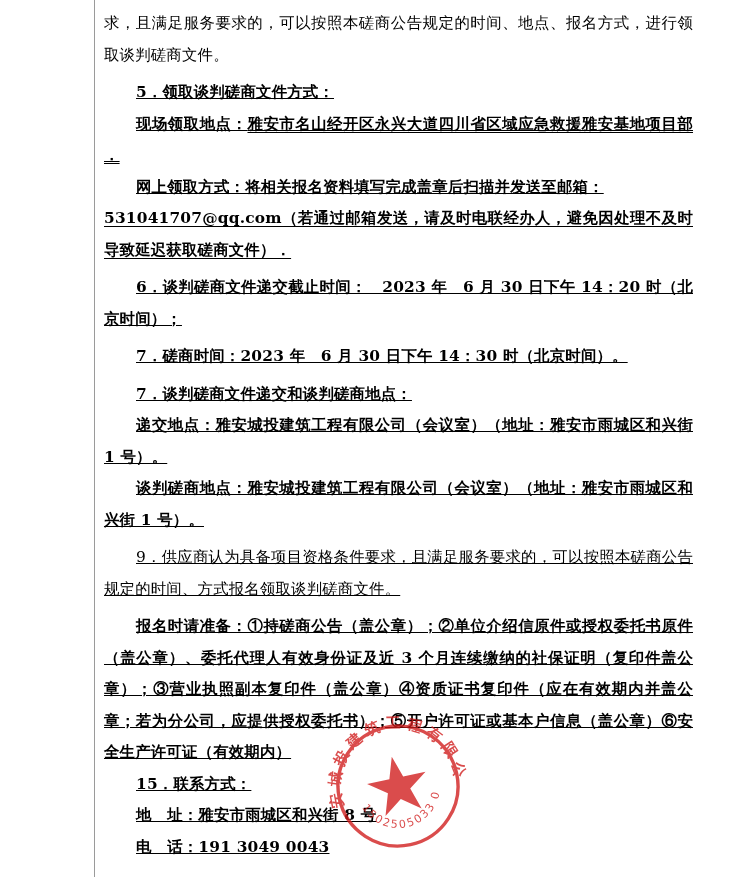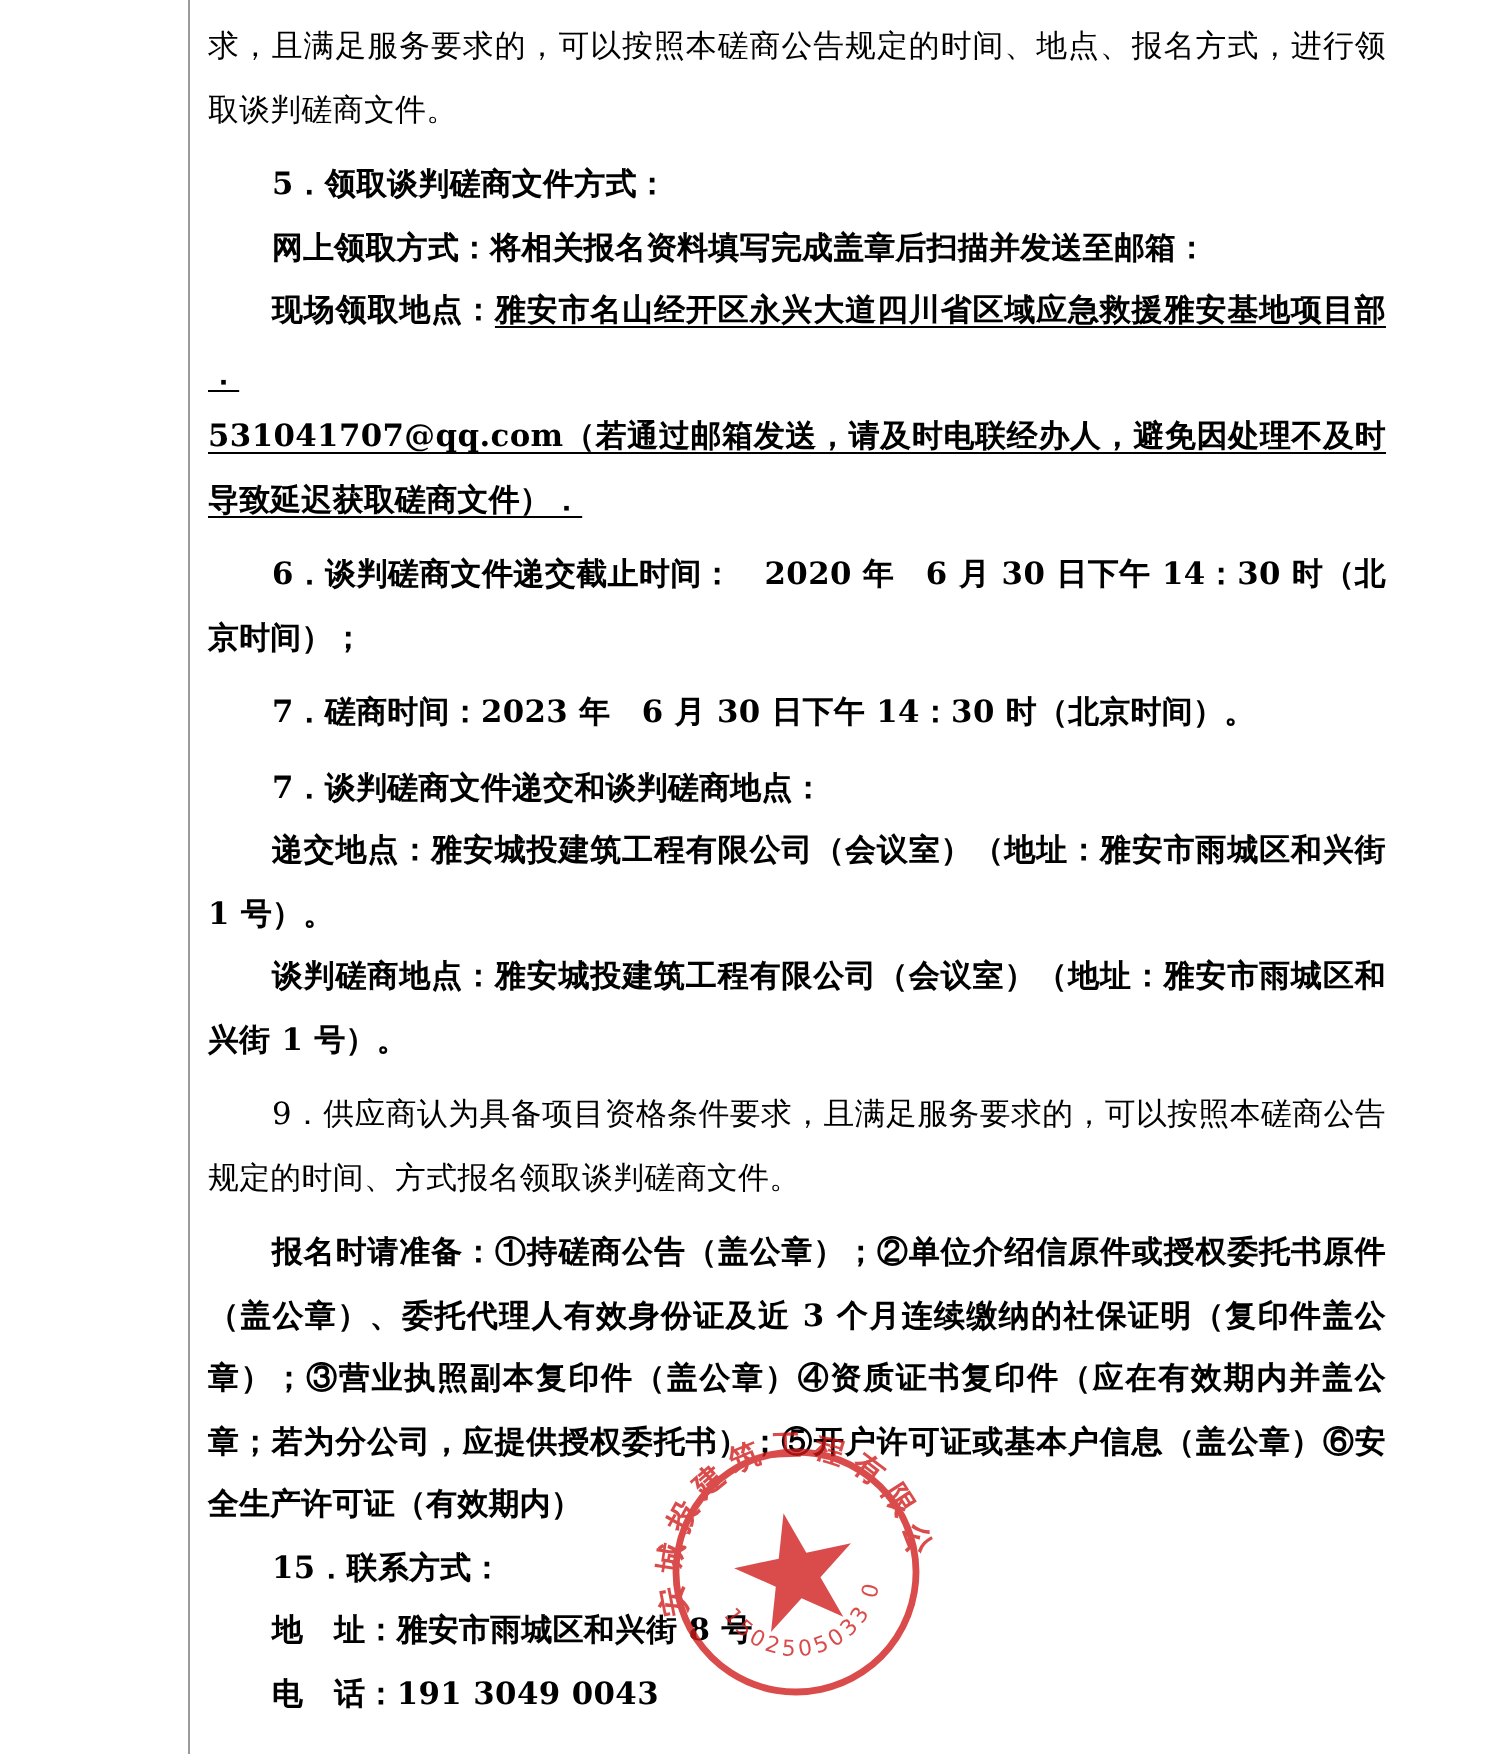--- a/index.html
+++ b/index.html
@@ -31,21 +31,21 @@
     background: #9a9a9a;
   }
   p {
     margin: 0;
     font-size: 15.4px;
     line-height: 31.5px;
     text-align: justify;
     text-justify: inter-ideograph;
     letter-spacing: 0.2px;
   }
-  .indent2 { text-indent: 32px; }
+  .indent2 { text-indent: 32px; text-decoration: underline; }
   .b { font-weight: bold; }
   .u {
     text-decoration: underline;
     text-underline-offset: 3px;
   }
   .gap-sm { height: 6px; }
 
   
   .seal {
     position: absolute;
@@ -63,33 +63,33 @@
 <div class="page">
 
   <div class="vline"></div>
 
   <p>求，且满足服务要求的，可以按照本磋商公告规定的时间、地点、报名方式，进行领取谈判磋商文件。</p>
 
   <div class="gap-sm"></div>
 
   <p class="indent2 b">5．领取谈判磋商文件方式：</p>
 
-  <p class="indent2 b">网上领取方式：将相关报名资料填写完成盖章后扫描并发送至邮箱：</p>
-
   <p class="indent2 b">
     <span>现场领取地点：</span><span class="u">雅安市名山经开区永兴大道四川省区域应急救援雅安基地项目部 ．</span>
   </p>
+
+  <p class="indent2 b">网上领取方式：将相关报名资料填写完成盖章后扫描并发送至邮箱：</p>
 
   <p class="b">
     <span class="u">531041707@qq.com（若通过邮箱发送，请及时电联经办人，避免因处理不及时导致延迟获取磋商文件）．</span>
   </p>
 
   <div class="gap-sm"></div>
 
-  <p class="indent2 b">6．谈判磋商文件递交截止时间：　2020 年　6 月 30 日下午 14：30 时（北京时间）；</p>
+  <p class="indent2 b">6．谈判磋商文件递交截止时间：　2023 年　6 月 30 日下午 14：20 时（北京时间）；</p>
 
   <div class="gap-sm"></div>
 
   <p class="indent2 b">7．磋商时间：2023 年　6 月 30 日下午 14：30 时（北京时间）。</p>
 
   <div class="gap-sm"></div>
 
   <p class="indent2 b">7．谈判磋商文件递交和谈判磋商地点：</p>
 
   <p class="indent2 b">递交地点：雅安城投建筑工程有限公司（会议室）（地址：雅安市雨城区和兴街 1 号）。</p>

